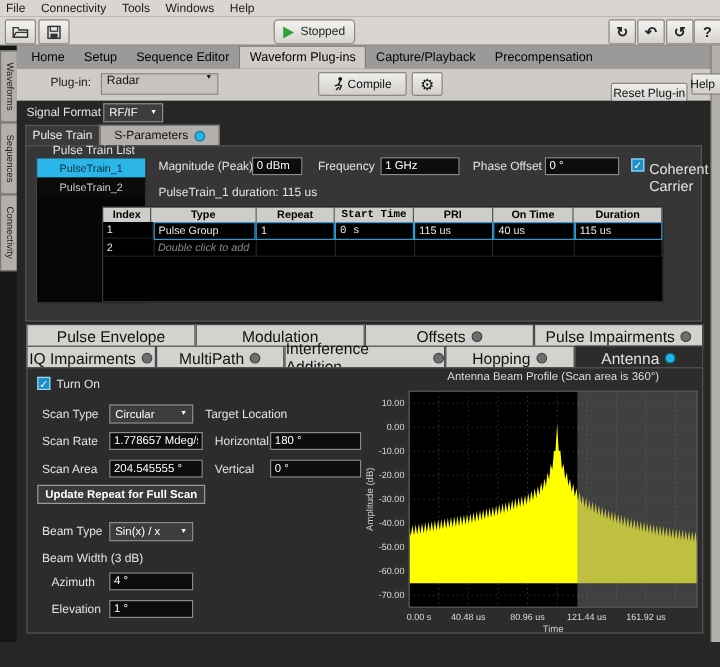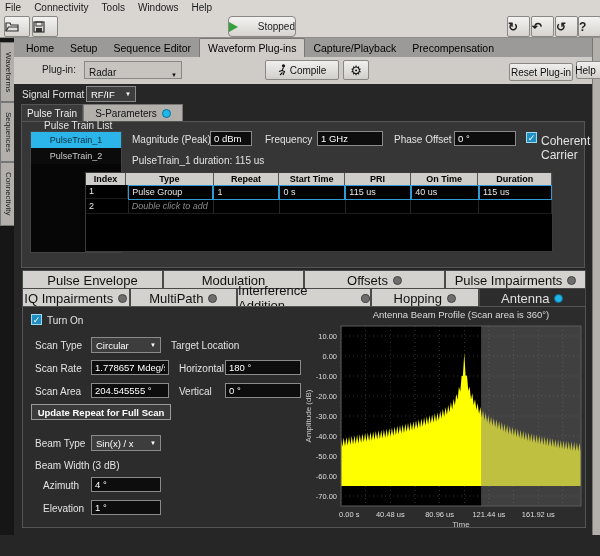--- a/index.html
+++ b/index.html
@@ -6,30 +6,30 @@
   .win{position:relative;width:600px;height:556px;background:#262626;
        font-family:"Liberation Sans",sans-serif;overflow:hidden;
        -webkit-font-smoothing:antialiased;}
   .abs{position:absolute;box-sizing:border-box;}
   
   .menubar{left:0;top:0;width:600px;height:14px;background:#d9d6d2;display:flex;gap:13px;
            align-items:center;padding-left:5px;font-size:10px;color:#1a1a1a;}
   .menubar span{cursor:default;}
   .toolbar{left:0;top:14px;width:600px;height:24px;background:#d9d6d2;border-bottom:1px solid #8f8d89;}
   .toolbtn{position:absolute;border:1px solid #8a8884;border-radius:2px;background:linear-gradient(#f4f3f1,#d6d3cf);
-           display:flex;align-items:center;justify-content:space-between;}
+           display:flex;align-items:center;justify-content:center;}
   .stoppedbtn{left:228px;top:2px;width:66px;height:19px;border-radius:4px;gap:5px;font-size:10px;color:#222;}
   .playtri{width:0;height:0;border-left:9px solid #35a03c;border-top:5.5px solid transparent;border-bottom:5.5px solid transparent;}
   .riconbtn{width:21px;height:19px;font-size:12px;color:#222;font-weight:bold;}
   .tabbar{left:14px;top:38px;width:578px;height:19px;background:#9b9a98;display:flex;align-items:flex-end;
           padding-left:4px;font-size:10.5px;color:#000;}
   .mtab{padding:3px 8px 3px 8px;cursor:default;}
   .mtab.active{background:#cfccc8;border:1px solid #7a7874;border-bottom:none;border-radius:2px 2px 0 0;}
   .pluginbar{left:14px;top:57px;width:578px;height:27px;background:#cfccc8;font-size:10px;color:#1a1a1a;}
-  .lightcombo{display:flex;align-items:flex-end;justify-content:space-between;background:#c7c4c0;
+  .lightcombo{display:flex;align-items:flex-start;justify-content:space-between;background:#c7c4c0;
               border:1px solid #8a8884;padding:0 4px;font-size:10px;color:#111;}
   .lightbtn{border:1px solid #8a8884;border-radius:2px;background:linear-gradient(#f0efed,#d2cfcb);
             display:flex;align-items:center;justify-content:center;font-size:10px;color:#111;gap:3px;}
   
   .lstrip{left:0;top:38px;width:14px;height:497px;background:#161616;}
   .vtab{position:absolute;left:0;width:13px;background:#b3b0ac;border:1px solid #777;
         writing-mode:vertical-rl;font-size:8px;color:#222;text-align:center;line-height:11px;}
   .rstrip{left:592px;top:38px;width:8px;height:497px;background:#b3b0ac;border-left:1px solid #777;}
   
   .content{left:14px;top:84px;width:578px;height:451px;background:#262626;}
@@ -51,21 +51,21 @@
   .dot-gray{background:#6e6e6e;border:1px solid #444;}
   .dot-cyan{background:#1fb6ea;border:1px solid #0d6f93;}
   .tablewrap{left:63px;top:50px;width:468px;height:80px;background:#000;border:1px solid #3a3a3a;}
   .trow{display:flex;}
   .hcell{background:#cfcdc9;color:#000;font-size:9px;font-weight:bold;text-align:center;
          height:12px;line-height:12px;border-right:1px solid #555;}
   .dcell{color:#e8e8e8;font-size:9px;height:13px;line-height:12px;padding:0 3px;
          border-right:1px solid #262626;border-bottom:1px solid #1c1c1c;}
   .dcell.sel{border:1px solid #2f9ad6;}
   .dcell.ph{color:#8a8a8a;font-style:italic;}
-  .c0{width:40px;} .c1{width:88px;} .c2{width:66px;} .c3{width:66px;} .c4{width:66px;} .c5{width:68px;} .c6{width:74px;}
+  .c0{width:40px;} .c1{width:88px;} .c2{width:66px;} .c3{width:66px;font-family:Liberation Mono, monospace;} .c4{width:66px;} .c5{width:68px;} .c6{width:74px;}
   .ftab{height:18px;border:1px solid #4a4a4a;background:#d4d2ce;color:#111;font-size:13px;
         display:flex;align-items:center;justify-content:center;gap:5px;flex:1;}
   .ftab.active{background:#2c2c2c;color:#e0e0e0;}
   .ftabrow{left:22px;width:564px;display:flex;}
   .apanel{left:22px;top:306px;width:564px;height:222px;background:#2c2c2c;border:1px solid #555;}
   .checkbox{width:11px;height:11px;background:#1f8fc4;border:1px solid #9fd9ef;color:#fff;
             font-size:9px;line-height:11px;text-align:center;}
   .updatebtn{background:#3a3a3a;border:1px solid #9a9a9a;color:#fff;font-size:9.5px;font-weight:bold;
              display:flex;align-items:center;justify-content:center;}
   .ctitle{color:#ddd;font-size:9.5px;text-align:center;}
@@ -143,21 +143,21 @@
     <div class="abs lightbtn" style="left:251px;top:3px;width:74px;height:20px;">
       <svg width="9" height="12" viewBox="0 0 9 12">
         <circle cx="5.5" cy="1.8" r="1.6" fill="#111"></circle>
         <path d="M5.5 3.5 L4 6.5 L1 7.5 M4 6.5 L6.5 7.5 L5 11 M4.5 8.5 L2 11" stroke="#111" stroke-width="1.1" fill="none"></path>
       </svg>
       <span>Compile</span>
     </div>
     <div class="abs lightbtn" style="left:329px;top:3px;width:26px;height:20px;font-size:13px;">
       <span>⚙</span>
     </div>
-    <div class="abs lightbtn" style="left:495px;top:6px;width:64px;height:18px;">
+    <div class="abs lightbtn" style="left:495px;top:12px;width:64px;height:18px;">
       <span>Reset Plug-in</span>
     </div>
     <div class="abs lightbtn" style="left:562px;top:4px;width:28px;height:18px;">
       <span>Help</span>
       <span class="arrow" style="font-size:6px;">▼</span>
     </div>
   </div>
 
   <div class="abs content">
 

